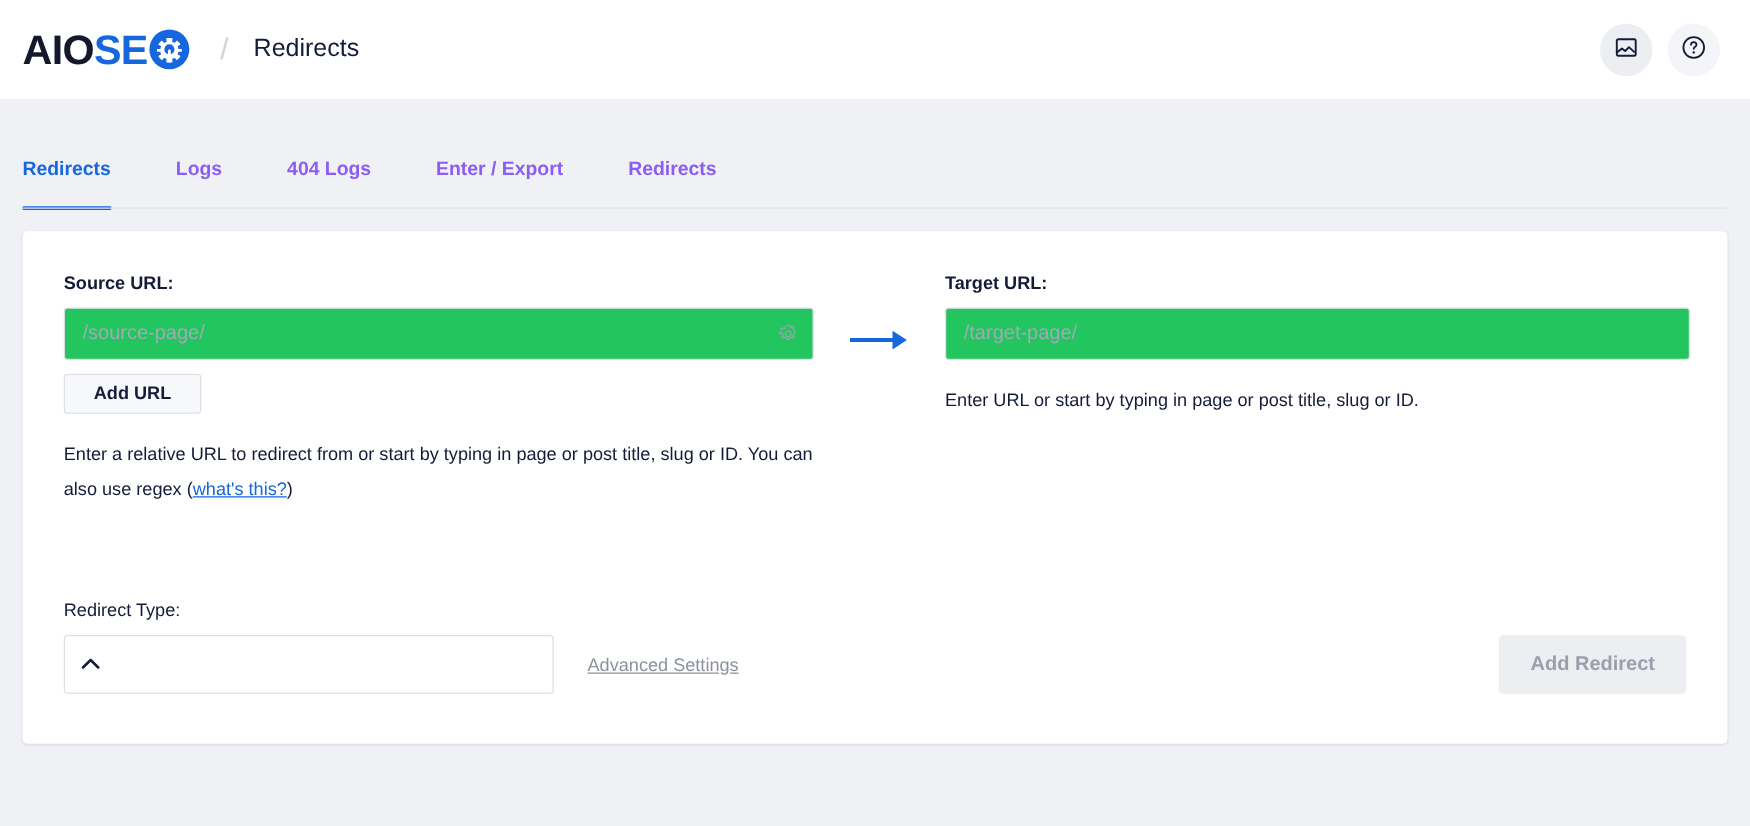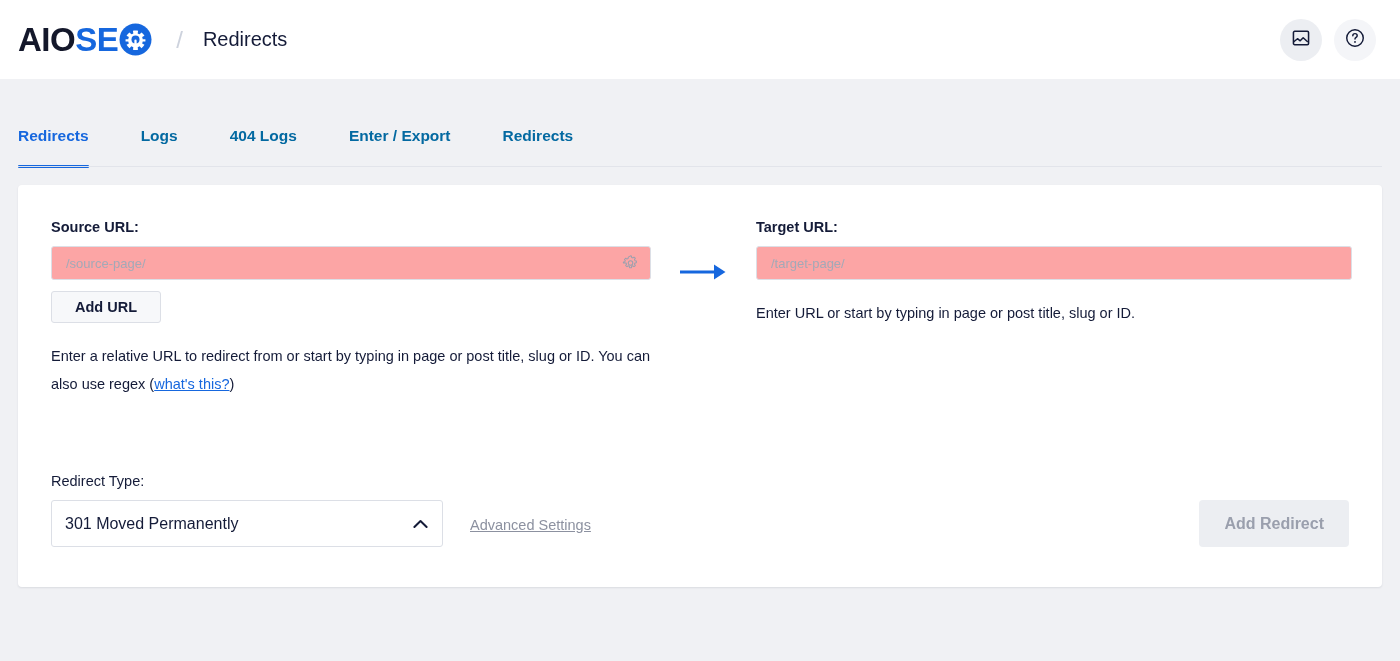--- a/index.html
+++ b/index.html
@@ -90,21 +90,21 @@
   .tabs {
     display: flex;
     align-items: flex-end;
     height: 88px;
     gap: 0;
     position: relative;
   }
   .tab {
     font-size: 15.5px;
     font-weight: 700;
-    color: #0369a1;
+    color: #8b5cf6;
     padding: 0 0 22px 0;
     margin-right: 52px;
     cursor: pointer;
     position: relative;
     white-space: nowrap;
     background: none;
     border: none;
     font-family: "Liberation Sans", sans-serif;
   }
   .tab.active { color: #1667de; }
@@ -184,27 +184,27 @@
     font-size: 14.5px;
     font-weight: 700;
     color: #141b38;
     margin-bottom: 11px;
     display: block;
   }
 
   .input-wrap { position: relative; }
   .text-input {
     width: 100%;
-    height: 34px;
+    height: 42px;
     box-sizing: border-box;
     border: 1px solid #dcdfe6;
     border-radius: 3px;
-    background: #fca5a5;
+    background: #22c55e;
     padding: 0 38px 0 14px;
-    font-size: 13px;
+    font-size: 16px;
     color: #141b38;
     font-family: "Liberation Sans", sans-serif;
     outline: none;
   }
   .text-input::placeholder { color: #a3a9b7; }
   .text-input.no-icon { }
 
   .input-icon {
     position: absolute;
     right: 12px;
@@ -394,21 +394,20 @@
         </div>
         <div class="help-text target">Enter URL or start by typing in page or post title, slug or ID.</div>
       </div>
     </div>
 
     <div class="row-bottom">
       <div class="select-group">
         <label class="select-label">Redirect Type:</label>
         <div class="select-wrap">
           <div class="select-box">
-            <span class="select-value">301 Moved Permanently</span>
             <span>
               <svg width="15" height="10" viewBox="0 0 15 10" fill="none" aria-hidden="true">
                 <path d="M1.4 8L7.5 2l6.1 6" stroke="#141b38" stroke-width="2" stroke-linecap="round" stroke-linejoin="round"></path>
               </svg>
             </span>
           </div>
         </div>
       </div>
 
       <a class="advanced-link">Advanced Settings</a>

